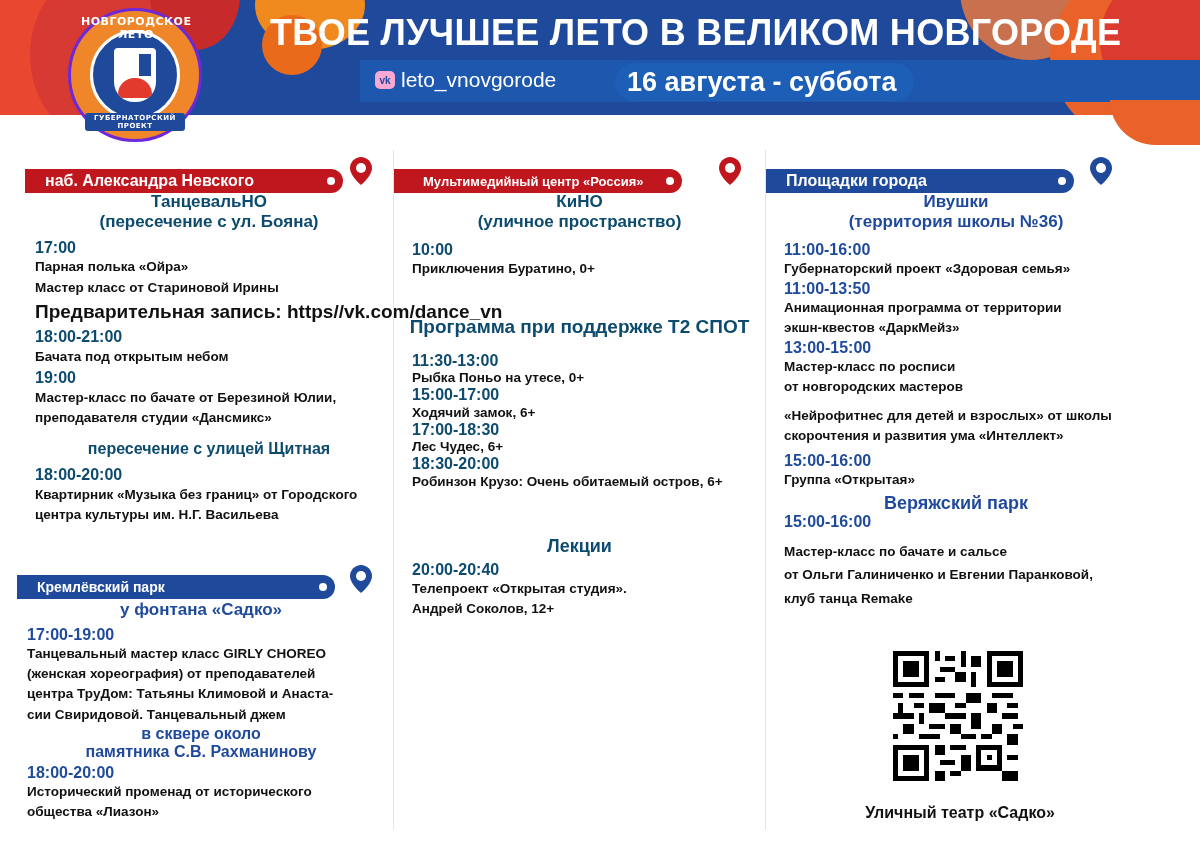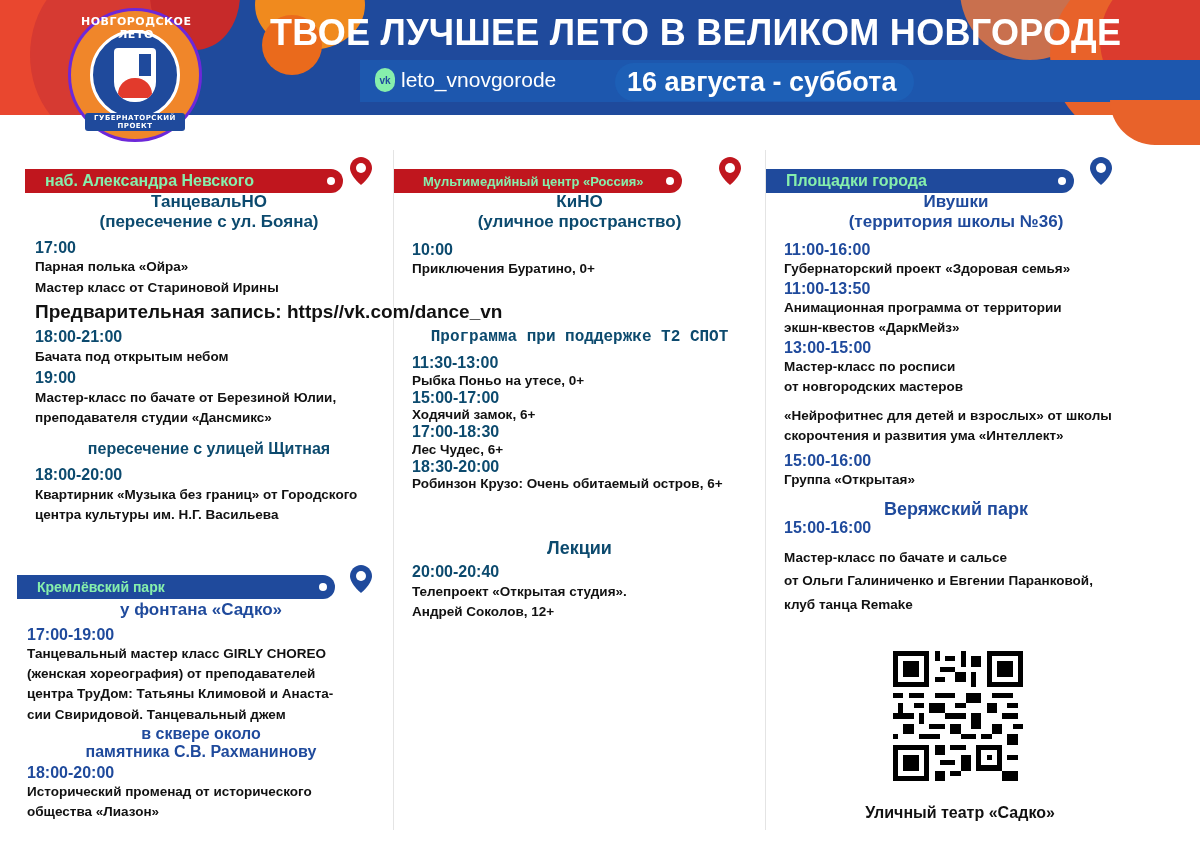--- a/index.html
+++ b/index.html
@@ -26,35 +26,35 @@
   .logo-shield { width: 42px; height: 54px; background: #fff; border-radius: 4px 4px 20px 20px; position: relative; overflow: hidden; }
   .logo-shield .sun { position:absolute; left:4px; bottom:4px; width:34px; height:20px; background:#e23a2c; border-radius: 18px 18px 4px 4px; }
   .logo-shield .bldg { position:absolute; right:5px; top:6px; width:12px; height:22px; background:#1f4a9c; }
   .logo-ring-text { position: absolute; font-size: 11px; font-weight: bold; color: #fff; letter-spacing: 0.5px; }
   .logo-top { top: 4px; left: 10px; width: 110px; text-align: center; }
   .logo-bottom { bottom: 8px; left: 14px; width: 100px; text-align: center; font-size: 7px; background: #1f4a9c; border-radius: 3px; padding: 1px 0; }
 
   .title { position: absolute; left: 270px; top: 12px; width: 920px; z-index: 2;
            font-family: "Liberation Sans", sans-serif; font-weight: bold; font-size: 36px; color: #fff; letter-spacing: 0.3px; }
   .vk { position: absolute; left: 375px; top: 68px; z-index: 2; display:flex; align-items:center; gap: 6px; }
-  .vk-icon { width: 20px; height: 24px; background: #86efac; border-radius: 10px; color: #1f4a9c; font-size: 10px; font-weight: bold;
+  .vk-icon { width: 20px; height: 18px; background: #f9a8d4; border-radius: 5px; color: #1f4a9c; font-size: 10px; font-weight: bold;
              display:flex; align-items:center; justify-content:center; font-family: "Liberation Sans", sans-serif; }
   .vk-handle { font-family: "Liberation Sans", sans-serif; font-size: 21px; color: #fff; }
   .date-pill { position: absolute; left: 615px; top: 63px; height: 38px; padding: 0 18px 0 12px; z-index: 2;
                background: #1d5fb6; border-radius: 20px; display:flex; align-items:center; }
   .date-text { font-family: "Liberation Sans", sans-serif; font-size: 27px; font-weight: bold; color: #fff; }
 
   
   .col { position: absolute; top: 150px; }
   .col1 { left: 25px; width: 368px; }
   .col2 { left: 393px; width: 372px; border-left: 1px solid #e4e4e4; height: 680px; }
   .col3 { left: 765px; width: 420px; border-left: 1px solid #e4e4e4; height: 680px; }
 
   .venue-bar { position: relative; height: 24px; display:flex; align-items:center; }
-  .venue-pill { height: 24px; border-radius: 0 14px 14px 0; color: #86efac; font-weight: bold; font-family: "Liberation Sans", sans-serif;
+  .venue-pill { height: 24px; border-radius: 0 14px 14px 0; color: #ffffff; font-weight: bold; font-family: "Liberation Sans", sans-serif;
                 display:flex; align-items:center; padding-left: 20px; position: relative; margin-top: 14px; }
   .venue-pill .dot { position:absolute; right: 8px; top: 8px; width: 8px; height: 8px; border-radius: 50%; background: #fff; }
   .red .venue-pill { background: #c0161e; }
   .blue .venue-pill { background: #1f4a9c; }
   .pin { position: absolute; width: 22px; height: 28px; }
 
   .sub-title { text-align: center; font-weight: bold; font-family: "Liberation Sans", sans-serif; line-height: 1.15; }
   .red .sub-title, .red .time { color: #0c4a6e; }
   .blue .sub-title, .blue .time { color: #1f4a9c; }
   .time { font-weight: bold; font-family: "Liberation Sans", sans-serif; font-size: 16px; line-height: 1.15; }
@@ -196,22 +196,22 @@
     <div>КиНО</div>
     <div>(уличное пространство)</div>
   </div>
   <div style="margin-top:10px;padding-left:18px;">
     <div>
       <div class="time">10:00</div>
       <div class="desc">Приключения Буратино, 0+</div>
     </div>
   </div>
 
-  <div class="sub-title" style="font-size:16px;margin-top:48px;font-family:Liberation Mono, monospace;">Программа при поддержке Т2 СПОТ</div>
-  <div style="margin-top:8px;padding-left:18px;">
+  <div class="sub-title" style="font-size:19px;margin-top:36px;">Программа при поддержке Т2 СПОТ</div>
+  <div style="margin-top:14px;padding-left:18px;">
     <div>
       <div class="time">11:30-13:00</div>
       <div class="desc" style="line-height:1.2;">Рыбка Поньо на утесе, 0+</div>
     </div>
     <div>
       <div class="time">15:00-17:00</div>
       <div class="desc" style="line-height:1.2;">Ходячий замок, 6+</div>
     </div>
     <div>
       <div class="time">17:00-18:30</div>
@@ -265,21 +265,21 @@
     </div>
     <div style="margin-top:8px;">
       <div class="desc">«Нейрофитнес для детей и взрослых» от школы</div>
       <div class="desc">скорочтения и развития ума «Интеллект»</div>
     </div>
     <div style="margin-top:6px;">
       <div class="time">15:00-16:00</div>
       <div class="desc">Группа «Открытая»</div>
     </div>
   </div>
-  <div class="sub-title" style="font-size:18px;margin-top:8px;width:380px;">Веряжский парк</div>
+  <div class="sub-title" style="font-size:18px;margin-top:2px;width:380px;">Веряжский парк</div>
   <div style="margin-top:0px;padding-left:18px;">
     <div>
       <div class="time">15:00-16:00</div>
       <div class="desc" style="margin-top:8px;line-height:1.75;">Мастер-класс по бачате и сальсе</div>
       <div class="desc" style="line-height:1.75;">от Ольги Галиниченко и Евгении Паранковой,</div>
       <div class="desc" style="line-height:1.75;">клуб танца Remake</div>
     </div>
   </div>
 </div>
 

